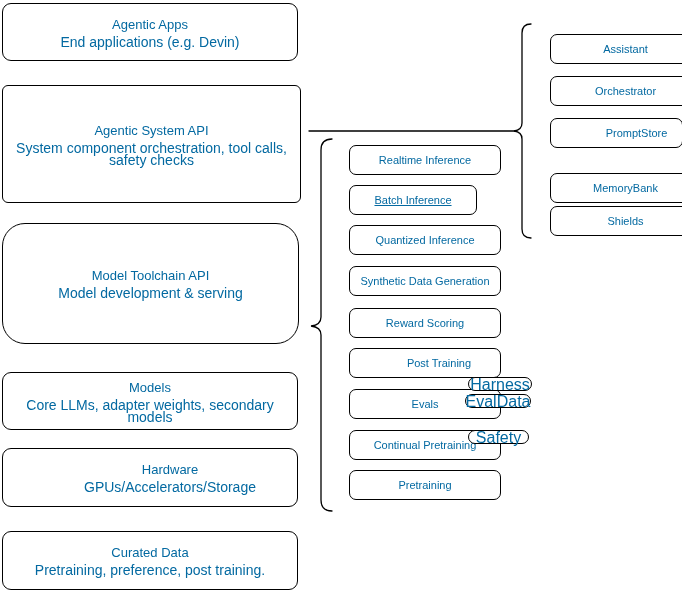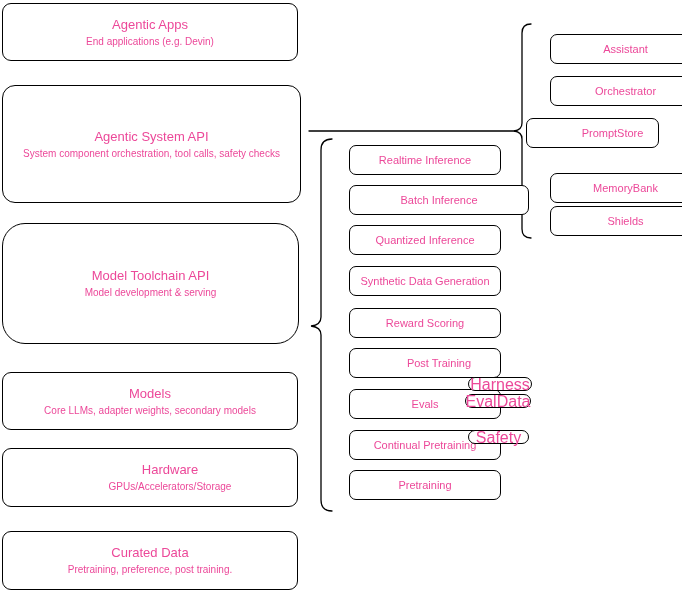--- a/index.html
+++ b/index.html
@@ -1,26 +1,26 @@
 <!DOCTYPE html>
 <html><head>
 <meta charset="utf-8">
 <style>
   html,body{margin:0;padding:0;background:#ffffff;}
   .canvas{
     position:relative;width:682px;height:591px;background:#ffffff;
-    font-family:"Liberation Sans",sans-serif;color:#ec4899;overflow:hidden;
+    font-family:"Liberation Sans",sans-serif;color:#0369a1;overflow:hidden;
   }
   .node{
     position:absolute;box-sizing:border-box;background:#ffffff;
     border:1px solid #000;display:flex;flex-direction:column;
     align-items:center;justify-content:center;text-align:center;z-index:2;
   }
   .node .title{font-size:13px;line-height:15px;}
-  .node .subtitle{font-size:10px;line-height:12px;margin-top:4px;}
+  .node .subtitle{font-size:14px;line-height:12px;margin-top:4px;}
   .chip{
     position:absolute;box-sizing:border-box;background:#ffffff;
     border:1px solid #000;border-radius:7px;display:flex;
     align-items:center;justify-content:center;text-align:center;
     font-size:11px;z-index:2;margin-left:20px;
   }
   .pill{
     position:absolute;box-sizing:border-box;background:#ffffff;
     border:1px solid #000;border-radius:999px;display:flex;
     align-items:center;justify-content:center;text-align:center;
@@ -37,21 +37,21 @@
     <path d="M309 131 H515" fill="none" stroke="#000" stroke-width="1.3" stroke-linecap="round"></path>
     <path d="M332 139 Q321 139 321 150 L321 317 Q321 325 311 326 Q321 327 321 335 L321 500 Q321 511 332 511" fill="none" stroke="#000" stroke-width="1.3" stroke-linecap="round"></path>
     <path d="M531 24 Q522 24 522 33 L522 123 Q522 130 514 131 Q522 132 522 139 L522 229 Q522 238 531 238" fill="none" stroke="#000" stroke-width="1.3" stroke-linecap="round"></path>
   </svg>
 
   <div class="node" style="left:2px;top:3px;width:296px;height:58px;border-radius:9px;">
     <div class="title">Agentic Apps</div>
     <div class="subtitle">End applications (e.g. Devin)</div>
   </div>
 
-  <div class="node" style="left:2px;top:85px;width:299px;height:118px;border-radius:13px;">
+  <div class="node" style="left:2px;top:85px;width:299px;height:118px;border-radius:6px;">
     <div class="title">Agentic System API</div>
     <div class="subtitle">System component orchestration, tool calls, safety checks</div>
   </div>
 
   <div class="node" style="left:2px;top:223px;width:297px;height:121px;border-radius:23px;">
     <div class="title">Model Toolchain API</div>
     <div class="subtitle">Model development &amp; serving</div>
   </div>
 
   <div class="node" style="left:2px;top:372px;width:296px;height:58px;border-radius:9px;">
@@ -63,32 +63,32 @@
     <div class="title">Hardware</div>
     <div class="subtitle">GPUs/Accelerators/Storage</div>
   </div>
 
   <div class="node" style="left:2px;top:531px;width:296px;height:59px;border-radius:9px;">
     <div class="title">Curated Data</div>
     <div class="subtitle">Pretraining, preference, post training.</div>
   </div>
 
   <div class="chip" style="left:329px;top:145px;width:152px;height:30px;">Realtime Inference</div>
-  <div class="chip" style="left:329px;top:185px;width:180px;height:30px;">Batch Inference</div>
+  <div class="chip" style="left:329px;top:185px;width:128px;height:30px;text-decoration:underline;">Batch Inference</div>
   <div class="chip" style="left:329px;top:225px;width:152px;height:30px;">Quantized Inference</div>
   <div class="chip" style="left:329px;top:266px;width:152px;height:30px;">Synthetic Data Generation</div>
   <div class="chip" style="left:329px;top:308px;width:152px;height:30px;">Reward Scoring</div>
   <div class="chip" style="left:329px;top:348px;width:152px;height:30px;padding-left:28px;">Post Training</div>
   <div class="chip" style="left:329px;top:389px;width:152px;height:30px;">Evals</div>
   <div class="chip" style="left:329px;top:430px;width:152px;height:30px;">Continual Pretraining</div>
   <div class="chip" style="left:329px;top:470px;width:152px;height:30px;">Pretraining</div>
 
   <div class="pill" style="left:468px;top:377px;width:64px;height:14px;">Harness</div>
   <div class="pill" style="left:465px;top:394px;width:66px;height:14px;">EvalData</div>
   <div class="pill" style="left:468px;top:430px;width:61px;height:14px;">Safety</div>
 
   <div class="chip" style="left:530px;top:34px;width:151px;height:30px;">Assistant</div>
   <div class="chip" style="left:530px;top:76px;width:151px;height:30px;">Orchestrator</div>
-  <div class="chip" style="left:506px;top:118px;width:133px;height:30px;padding-left:40px;">PromptStore</div>
+  <div class="chip" style="left:530px;top:118px;width:133px;height:30px;padding-left:40px;">PromptStore</div>
   <div class="chip" style="left:530px;top:173px;width:151px;height:30px;">MemoryBank</div>
   <div class="chip" style="left:530px;top:206px;width:151px;height:30px;">Shields</div>
 
 </div>
 
 </body></html>

